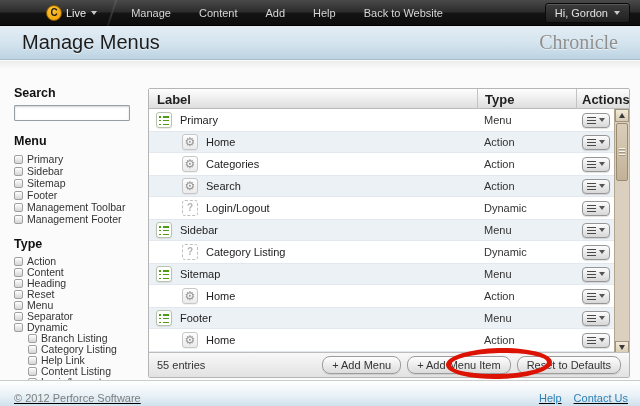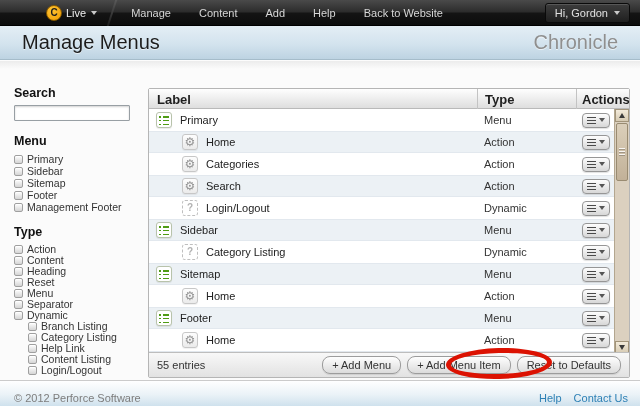--- a/index.html
+++ b/index.html
@@ -51,21 +51,21 @@
 
   
   .page-header {
     position:absolute; left:0; top:26px; width:640px; height:34px;
     background:linear-gradient(180deg,#e4eef5 0%,#d3e3ee 55%,#bdd3e2 100%);
     border-bottom:1px solid #a5bcca;
     display:flex; align-items:center; justify-content:space-between;
     padding:0 22px;
   }
   .page-title { font-size:20px; color:#1c1c1c; text-shadow:0 1px 0 rgba(255,255,255,.55); }
-  .brand { font-size:20px; color:#8f8f8f; text-shadow:0 1px 0 rgba(255,255,255,.6); }
+  .brand { font-size:20px; color:#8f8f8f; text-shadow:0 1px 0 rgba(255,255,255,.6);font-family:Liberation Serif, serif; }
 
   
   .content {
     position:absolute; left:0; top:61px; width:640px; height:319px;
     background:linear-gradient(180deg,#ececec 0,#fbfbfb 8px);
   }
 
   
   .sidebar { position:absolute; left:14px; top:25px; width:128px; font-size:10.5px; color:#333; }
   .sidebar h3 { font-size:12.5px; color:#111; margin-bottom:5px; }
@@ -199,21 +199,21 @@
     transform:rotate(-1.5deg);
     pointer-events:none; z-index:50;
   }
 
   
   .page-footer {
     position:absolute; left:0; top:380px; width:640px; height:26px;
     border-top:1px solid #cbcbcb;
     background:linear-gradient(180deg,#ffffff 0%,#eaf2f7 55%,#cfe1ed 100%);
     display:flex; align-items:center; justify-content:space-between;
-    padding:8px 12px 0 14px; font-size:11px;
+    padding:8px 12px 0 14px; font-size:11px;text-decoration:underline;
   }
   .copyright { color:#7d7d7d; }
   .footer-links { display:flex; gap:12px; }
   .footer-links a { color:#2d80b5; text-decoration:none; }
 </style>
 </head>
 <body>
 
 <div class="topbar">
   <span class="logo">C</span>
@@ -258,20 +258,24 @@
         <li>
           <span class="checkbox"></span>
           <span>Sitemap</span>
         </li>
         <li>
           <span class="checkbox"></span>
           <span>Footer</span>
         </li>
         <li>
           <span class="checkbox"></span>
+          <span>Management Toolbar</span>
+        </li>
+        <li>
+          <span class="checkbox"></span>
           <span>Management Footer</span>
         </li>
       </ul>
     <h3>Type</h3>
     <ul class="filter-list type-list" id="type-filter">
         <li>
           <span class="checkbox"></span>
           <span>Action</span>
         </li>
         <li>

